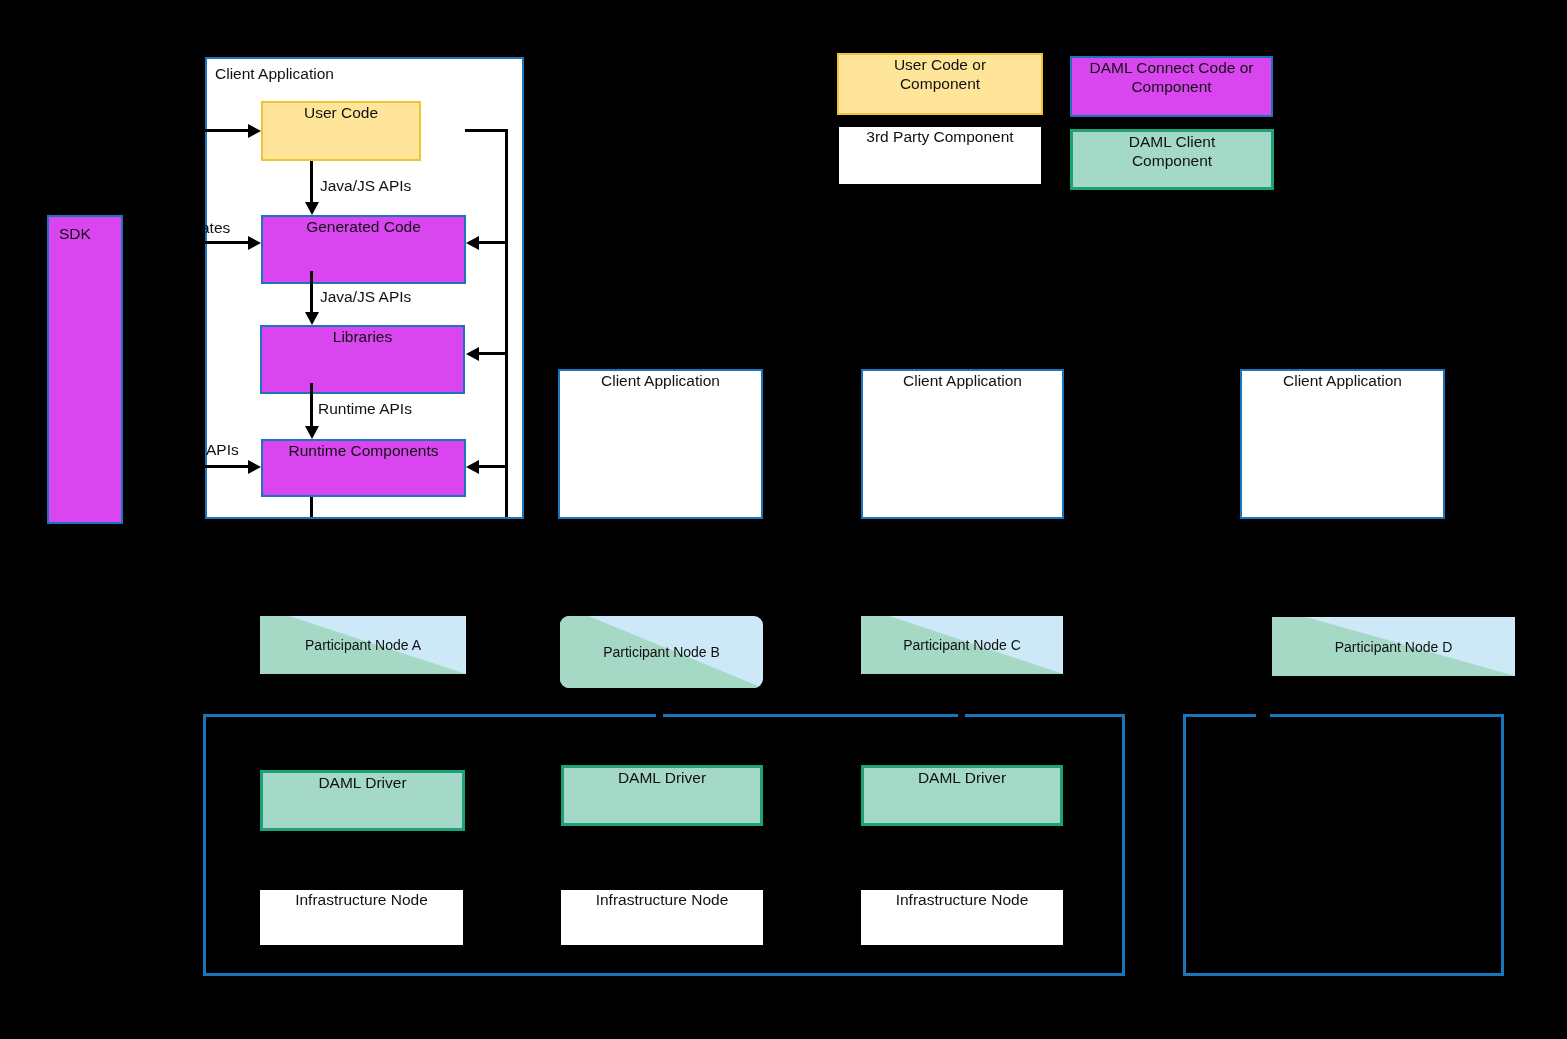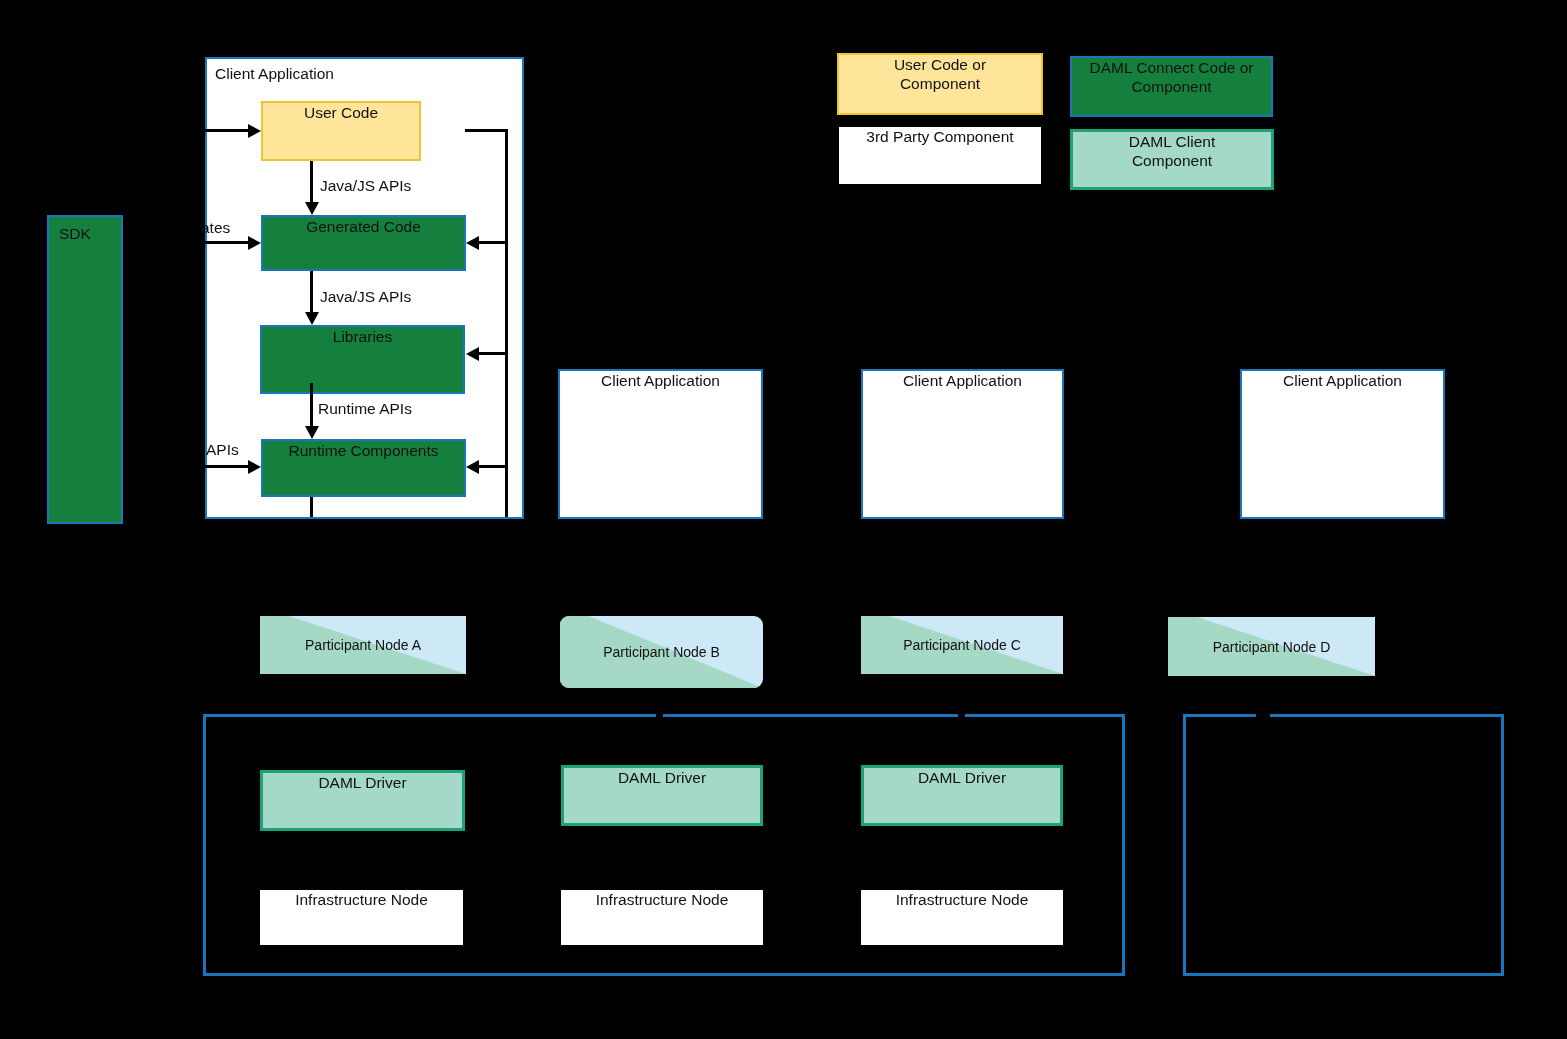--- a/index.html
+++ b/index.html
@@ -6,21 +6,21 @@
   #canvas {
     position:relative; width:1567px; height:1039px; background:#000000;
     font-family:"Liberation Sans", sans-serif; color:#000;
     overflow:hidden;
   }
   .box {
     position:absolute; box-sizing:border-box;
     display:flex; align-items:flex-start; justify-content:center;
     text-align:center; font-size:15.5px; line-height:19px; color:#111;
   }
-  .blue-box   { background:#15803d; border:2px solid #1b75bb; }
+  .blue-box   { background:#d946ef; border:2px solid #1b75bb; }
   .yellow-box { background:#ffe599; border:2px solid #f1c232; }
   .green-box  { background:#a4d9c7; border:3px solid #1ba17c; }
   .white-box  { background:#ffffff; }
   .bordered   { border:2px solid #1b75bb; }
   .container-box {
     position:absolute; box-sizing:border-box;
     border:3px solid #1b75bb; background:transparent;
   }
   .group-box {
     position:absolute; box-sizing:border-box;
@@ -56,21 +56,21 @@
     <span class="corner-label">SDK</span>
   </div>
 
   <div class="group-box" style="left:205px; top:57px; width:319px; height:462px;">
     <span class="group-title">Client Application</span>
   </div>
 
   <div class="box yellow-box" style="left:261px; top:101px; width:160px; height:60px;">
     <span>User Code</span>
   </div>
-  <div class="box blue-box" style="left:261px; top:215px; width:205px; height:56px;">
+  <div class="box blue-box" style="left:261px; top:215px; width:205px; height:69px;">
     <span>Generated Code</span>
   </div>
   <div class="box blue-box" style="left:260px; top:325px; width:205px; height:69px;">
     <span>Libraries</span>
   </div>
   <div class="box blue-box" style="left:261px; top:439px; width:205px; height:58px;">
     <span>Runtime Components</span>
   </div>
 
   <div class="vline" style="left:310px; top:161px; width:3px; height:42px;"></div>
@@ -132,21 +132,21 @@
 
   <div class="pnode" style="left:260px; top:616px; width:206px; height:58px;">
     <span>Participant Node A</span>
   </div>
   <div class="pnode" style="left:560px; top:616px; width:203px; height:72px;border-radius:9px;">
     <span>Participant Node B</span>
   </div>
   <div class="pnode" style="left:861px; top:616px; width:202px; height:58px;">
     <span>Participant Node C</span>
   </div>
-  <div class="pnode" style="left:1168px; top:617px; width:207px; height:59px;">
+  <div class="pnode" style="left:1272px; top:617px; width:243px; height:59px;">
     <span>Participant Node D</span>
   </div>
 
   <div class="container-box" style="left:203px; top:714px; width:922px; height:262px;"></div>
   <div class="container-box" style="left:1183px; top:714px; width:321px; height:262px;"></div>
 
   <div class="border-gap" style="left:656px; top:713px; width:7px; height:5px;"></div>
   <div class="border-gap" style="left:958px; top:713px; width:7px; height:5px;"></div>
   <div class="border-gap" style="left:1256px; top:713px; width:14px; height:5px;"></div>
 

